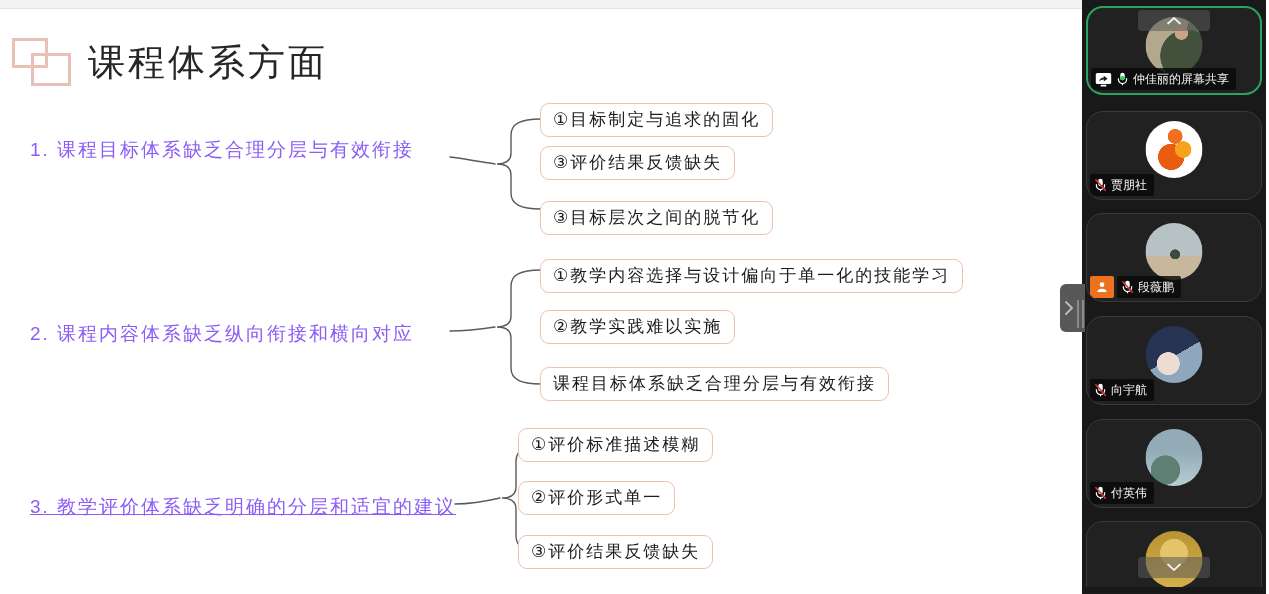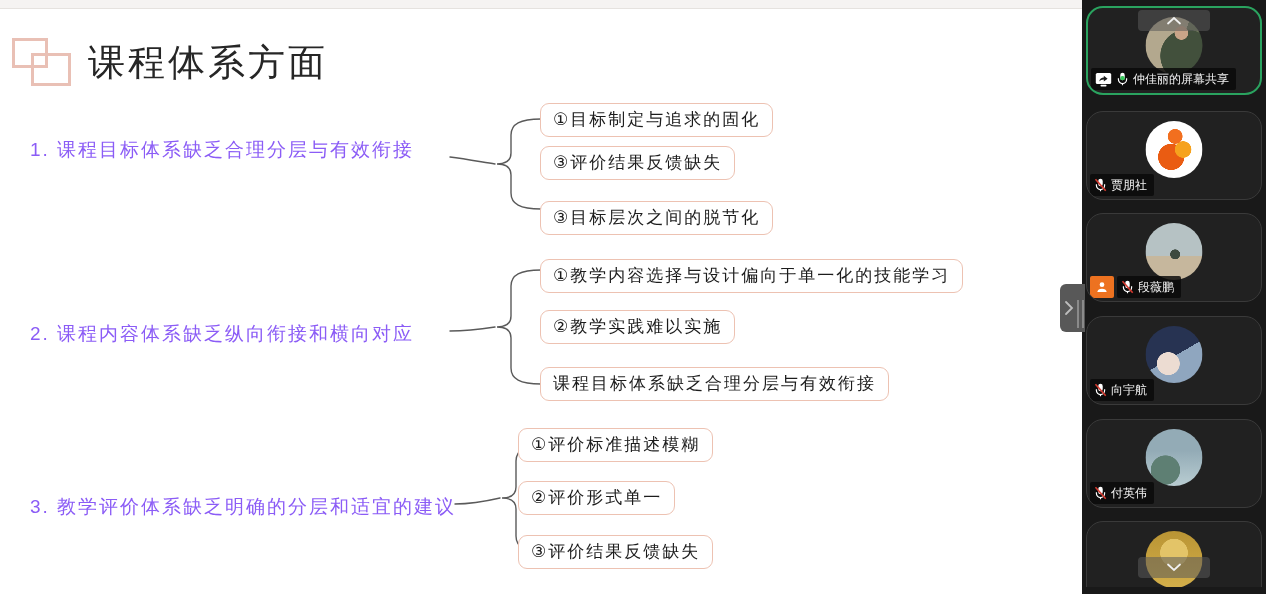--- a/index.html
+++ b/index.html
@@ -15,21 +15,21 @@
   .sq { position:absolute; border:3px solid #e9c0b5; background:transparent; }
   .sq1 { left:0; top:2px; width:36px; height:30px; }
   .sq2 { left:19px; top:17px; width:40px; height:33px; }
   .page-title { position:absolute; left:88px; top:38px; font-size:37px; font-weight:500;
     letter-spacing:3px; color:#262626; white-space:nowrap; }
 
   .b-label { position:absolute; left:30px; font-size:19px; letter-spacing:2px;
     color:#8b5cf6; white-space:nowrap; }
   .b1-label { top:137px; }
   .b2-label { top:321px; }
-  .b3-label { top:494px; }
+  .b3-label { top:494px;text-decoration:underline; }
 
   .brace { position:absolute; overflow:visible; }
   .brace path { fill:none; stroke:#5a5a5a; stroke-width:1.4; stroke-linecap:round; }
   .brace1 { left:450px; top:100px; }
   .brace2 { left:450px; top:250px; }
   .brace3 { left:455px; top:425px; }
 
   .mbox { position:absolute; border:1.6px solid #edc2b2; border-radius:9px;
     background:#fff; padding:4px 12px 5px 12px; font-size:17px; letter-spacing:2px;
     color:#1c1c1c; white-space:nowrap; }

